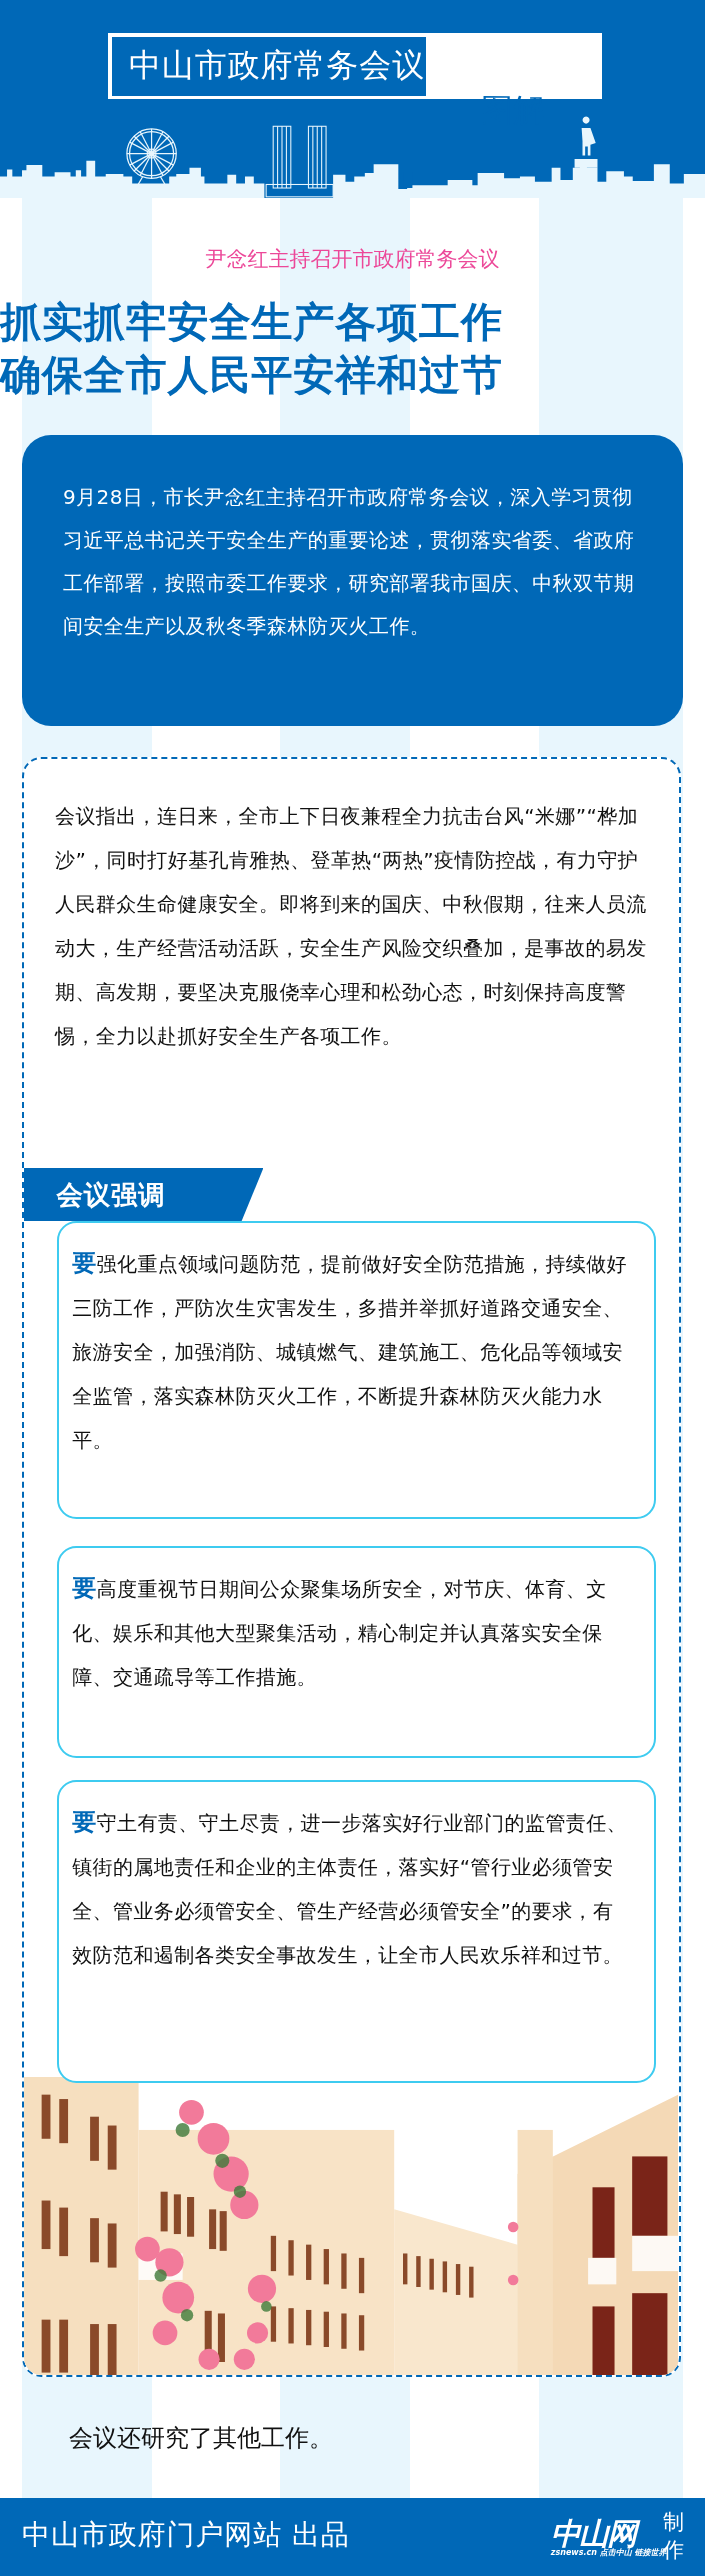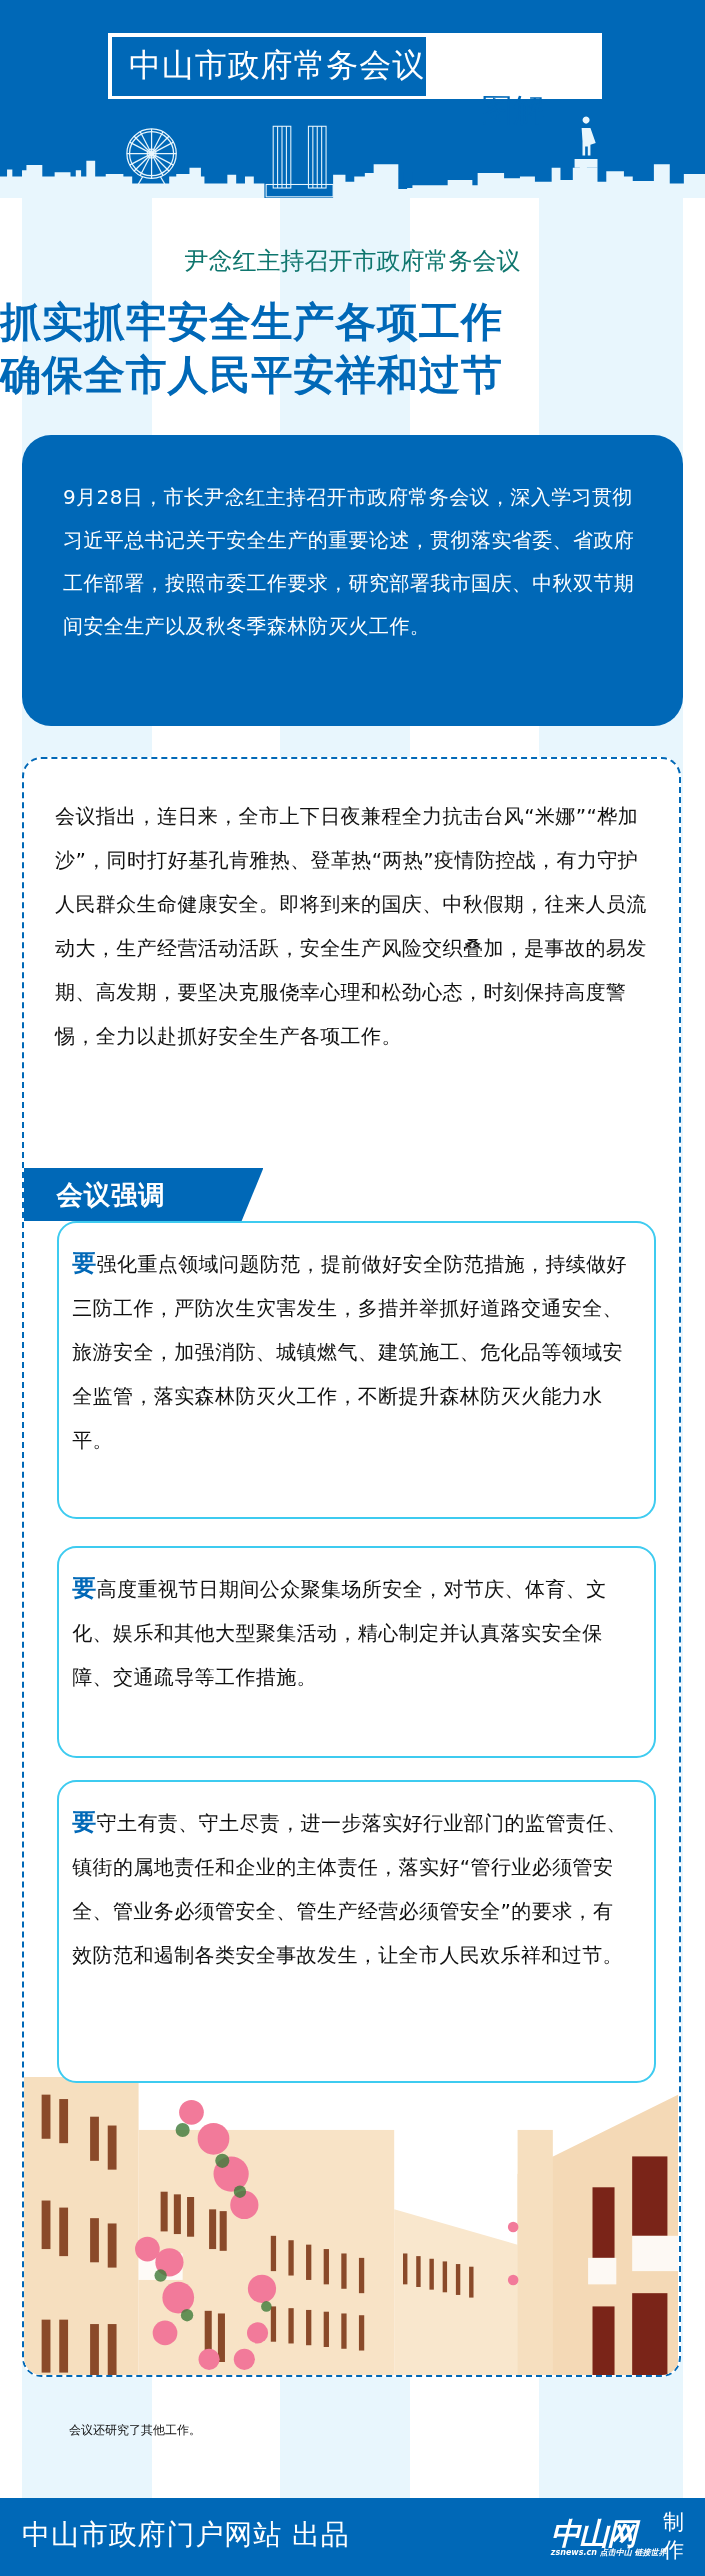--- a/index.html
+++ b/index.html
@@ -44,21 +44,21 @@
   }
   .title-box .tag {
     position: absolute; left: 317px; top: 0; width: 176px; height: 66px;
     color: #0068b7;
     font-size: 32px;
     font-weight: normal;
     display: flex; align-items: center; justify-content: center; margin-top: 45px;
   }
   .subtitle {
     position: absolute; left: 0; top: 245px; width: 705px; text-align: center;
-    font-size: 24px; color: #0f766e;
+    font-size: 21px; color: #ec4899;
   }
   .main-title {
     position: absolute; left: 0; top: 296px; width: 705px; 
     font-size: 41px; font-weight: bold; color: #0068b7; line-height: 53px;
     letter-spacing: 0.9px;
   }
   .intro {
     position: absolute; left: 22px; top: 435px; width: 661px; height: 291px;
     background: #0068b7; border-radius: 29px;
     color: #ffffff;
@@ -92,21 +92,21 @@
     font-size: 20px; line-height: 44px; color: #111;
     letter-spacing: 0.4px;
     z-index: 2;
   }
   .card .lead { color: #0068b7; font-weight: bold; font-size: 24px; }
   .illus {
     position: absolute; left: 0; top: 1318px; width: 654px; height: 300px;
     z-index: 1;
   }
   .closing {
-    position: absolute; left: 69px; top: 2422px; font-size: 12px; color: #111;
+    position: absolute; left: 69px; top: 2422px; font-size: 24px; color: #111;
   }
   .footer {
     position: absolute; left: 0; top: 2498px; width: 705px; height: 78px;
     background: #0068b7; color: #fff;
   }
   .footer .credit {
     position: absolute; left: 22px; top: 17.6px; font-size: 28px; letter-spacing: 0.9px;
   }
   .footer .logo {
     position: absolute; left: 542px; top: 12.3px; width: 123px; height: 53px;

